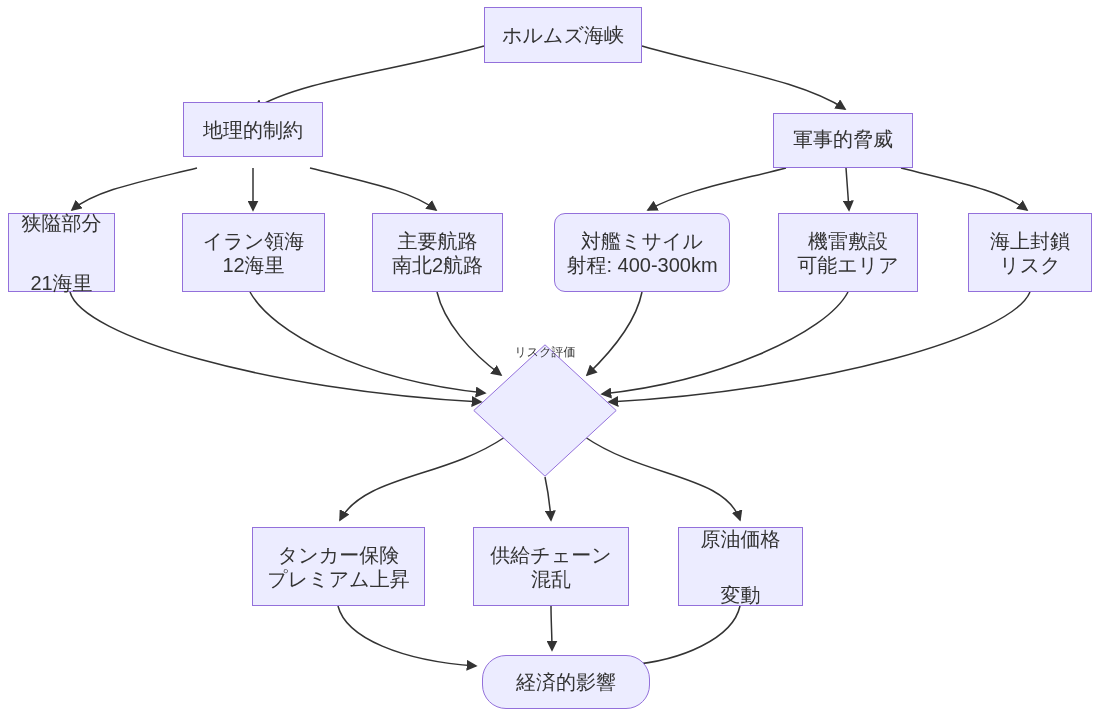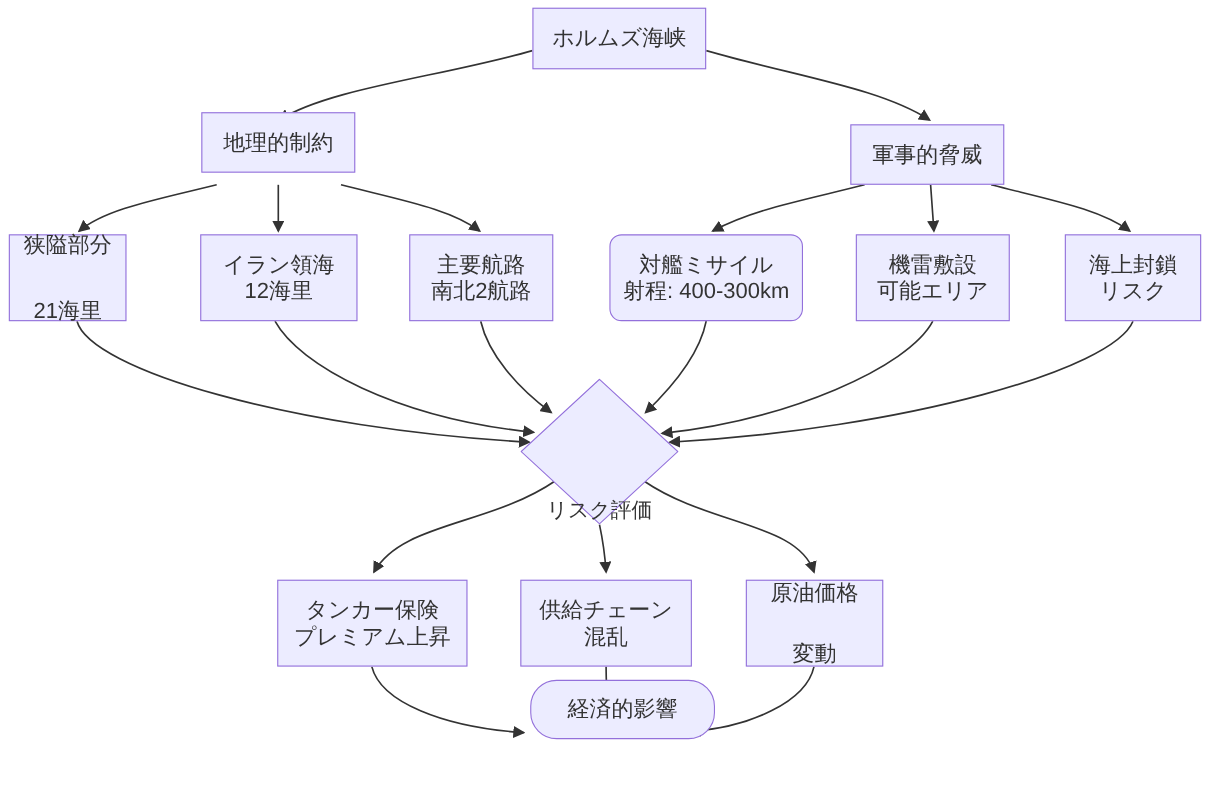--- a/index.html
+++ b/index.html
@@ -43,48 +43,48 @@
     display: flex;
     flex-direction: column;
     align-items: center;
     justify-content: center;
     text-align: center;
   }
 
   .diamond-node {
     position: absolute;
     display: flex;
-    align-items: flex-end;
+    align-items: flex-start;
     justify-content: center;
     color: var(--text);
-    font-size: 19px;
+    font-size: 12px;
   }
   .diamond-node svg { position: absolute; left: 0; top: 0; }
   .diamond-shape {
     fill: var(--node-fill);
     stroke: var(--node-border);
     stroke-width: 1px;
   }
   .diamond-label { position: relative; }
 
   
   #n-strait   { left: 484px; top: 7px;   width: 158px; height: 56px; }
   #n-geo      { left: 183px; top: 102px; width: 140px; height: 55px; }
-  #n-mil      { left: 773px; top: 113px; width: 140px; height: 55px; }
+  #n-mil      { left: 773px; top: 113px; width: 140px; height: 55px; font-family: Liberation Mono, monospace; }
   #n-narrow   { left: 8px;   top: 213px; width: 107px; height: 79px; gap: 36px; }
   #n-iran     { left: 182px; top: 213px; width: 143px; height: 79px; }
   #n-route    { left: 372px; top: 213px; width: 131px; height: 79px; }
   #n-missile  { left: 554px; top: 213px; width: 176px; height: 79px; border-radius: 11px; }
   #n-mine     { left: 778px; top: 213px; width: 140px; height: 79px; }
   #n-blockade { left: 968px; top: 213px; width: 124px; height: 79px; }
   #n-risk     { left: 473px; top: 344px; width: 144px; height: 133px; }
   #n-tanker   { left: 252px; top: 527px; width: 173px; height: 79px; }
   #n-supply   { left: 473px; top: 527px; width: 156px; height: 79px; }
   #n-oil      { left: 678px; top: 527px; width: 125px; height: 79px; gap: 32px; }
-  #n-econ     { left: 482px; top: 618px; width: 168px; height: 54px; border-radius: 24px; }
+  #n-econ     { left: 482px; top: 655px; width: 168px; height: 54px; border-radius: 24px; }
 </style>
 </head>
 <body>
 
 <div class="canvas">
 
   <svg class="edges-layer" width="1100" height="718" viewBox="0 0 1100 718" xmlns="http://www.w3.org/2000/svg">
     <defs>
       <marker id="arrowhead" viewBox="0 0 10 10" refX="8.5" refY="5" markerWidth="11" markerHeight="11" markerUnits="userSpaceOnUse" orient="auto-start-reverse">
         <path d="M0,0 L10,5 L0,10 z" class="arrow-fill"></path>

